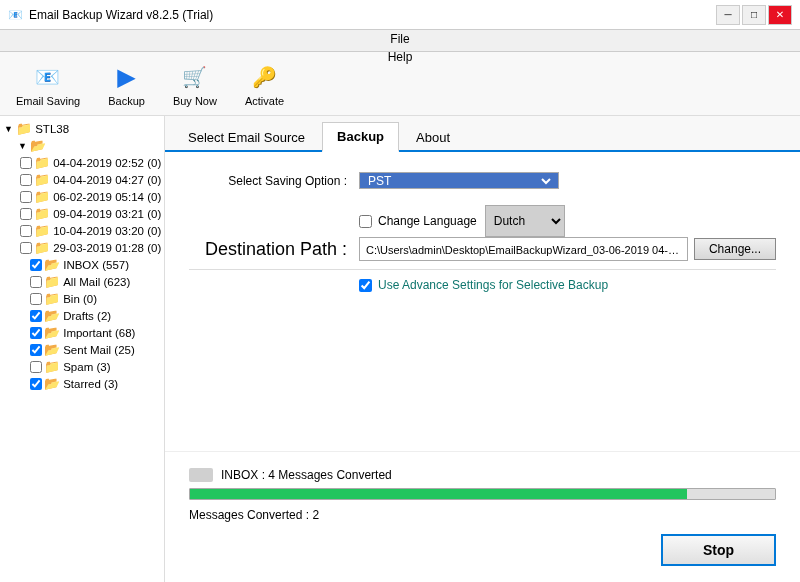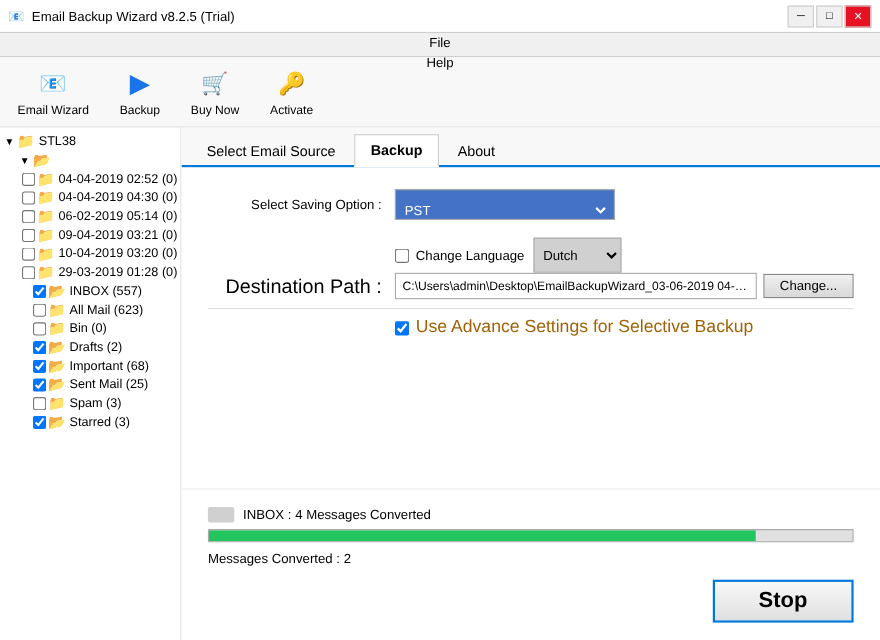--- a/index.html
+++ b/index.html
@@ -159,25 +159,25 @@
       margin-bottom: 16px;
     }
     .form-label {
       width: 170px;
       text-align: right;
       padding-right: 12px;
       font-size: 12px;
     }
     .select-box {
       width: 200px;
-      height: 28px;
+      height: 17px;
       border: 1px solid #aaa;
       background: #4472c4;
       display: flex;
-      align-items: flex-end;
+      align-items: center;
       padding: 0 4px;
       position: relative;
     }
     .select-box select {
       width: 100%;
       background: transparent;
       border: none;
       color: #fff;
       font-size: 12px;
       cursor: pointer;
@@ -235,23 +235,23 @@
     }
 
     .advance-link {
       margin-left: 170px;
       margin-top: 8px;
       display: flex;
       align-items: center;
       gap: 6px;
     }
     .advance-link a {
-      color: #a16207;
+      color: #0f766e;
       text-decoration: none;
-      font-size: 16px;
+      font-size: 12px;
     }
 
     
     .progress-area {
       margin-top: auto;
       padding: 16px 24px;
       border-top: 1px solid #eee;
     }
     .progress-label {
       font-size: 12px;
@@ -285,21 +285,21 @@
     }
     .stop-btn-row {
       display: flex;
       justify-content: flex-end;
     }
     .stop-btn {
       padding: 6px 40px;
       background: linear-gradient(to bottom, #f8f8f8, #e0e0e0);
       border: 2px solid #0078d7;
       cursor: pointer;
-      font-size: 20px;
+      font-size: 14px;
       font-weight: 600;
       color: #000;
     }
 
     
     .separator {
       border: none;
       border-top: 1px solid #ddd;
       margin: 8px 0;
     }
@@ -320,21 +320,21 @@
 </div>
 
 <div class="menu-bar">
   <div class="menu-item">File</div>
   <div class="menu-item">Help</div>
 </div>
 
 <div class="toolbar">
   <button class="toolbar-btn">
     <div class="toolbar-icon">📧</div>
-    <span>Email Wizard</span>
+    <span>Email Saving</span>
   </button>
   <button class="toolbar-btn">
     <div class="toolbar-icon" style="color:#1a73e8; font-size:24px;">▶</div>
     <span>Backup</span>
   </button>
   <button class="toolbar-btn">
     <div class="toolbar-icon">🛒</div>
     <span>Buy Now</span>
   </button>
   <button class="toolbar-btn">
@@ -356,21 +356,21 @@
       <span class="folder-icon">📂</span>
     </div>
     <div class="tree-item indent-2">
       <input type="checkbox" class="tree-checkbox" style="">
       <span class="folder-icon">📁</span>
       <span>04-04-2019 02:52 (0)</span>
     </div>
     <div class="tree-item indent-2">
       <input type="checkbox" class="tree-checkbox" style="">
       <span class="folder-icon">📁</span>
-      <span>04-04-2019 04:30 (0)</span>
+      <span>04-04-2019 04:27 (0)</span>
     </div>
     <div class="tree-item indent-2">
       <input type="checkbox" class="tree-checkbox" style="">
       <span class="folder-icon">📁</span>
       <span>06-02-2019 05:14 (0)</span>
     </div>
     <div class="tree-item indent-2">
       <input type="checkbox" class="tree-checkbox" style="">
       <span class="folder-icon">📁</span>
       <span>09-04-2019 03:21 (0)</span>

